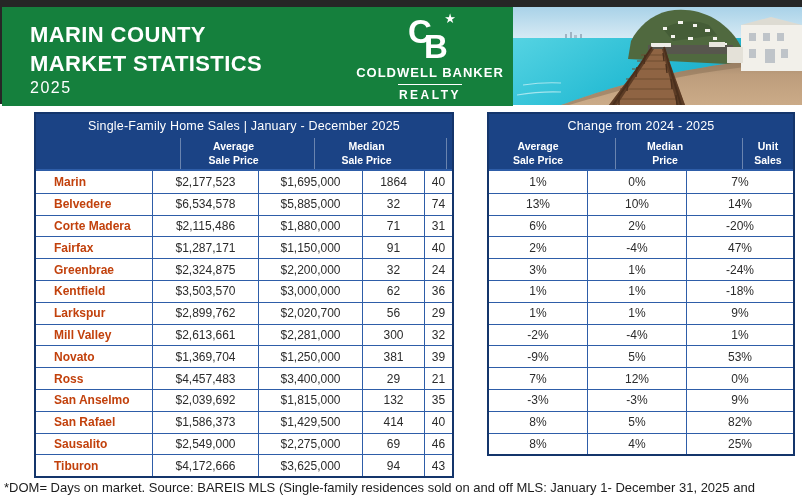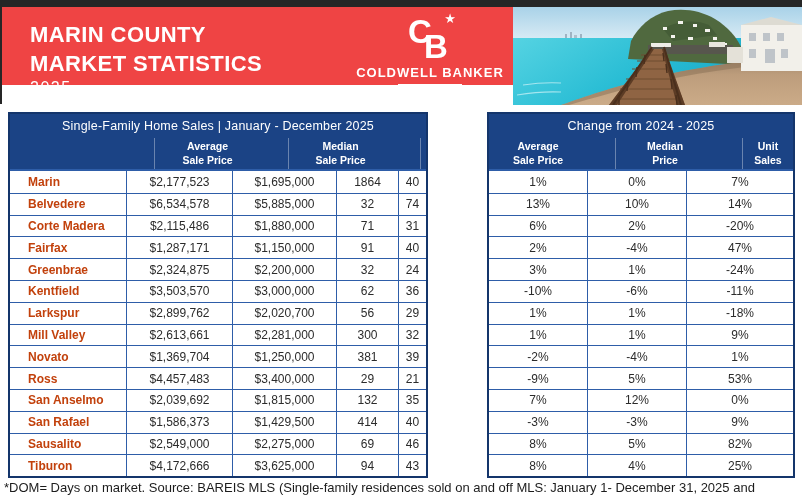--- a/index.html
+++ b/index.html
@@ -3,41 +3,41 @@
 <meta charset="utf-8">
 <style>
   * { margin:0; padding:0; box-sizing:border-box; }
   html,body { background:#fff; }
   body { font-family:"Liberation Sans", sans-serif; }
   .page { position:relative; width:802px; height:503px; background:#fff; overflow:hidden; }
 
   .topbar { position:absolute; left:0; top:0; width:802px; height:7px; background:#262626; }
   .leftstrip { position:absolute; left:0; top:7px; width:2px; height:97px; background:#262626; }
 
-  .masthead { position:absolute; left:2px; top:7px; width:511px; height:78px; background:#ef4444; color:#fff; }
+  .masthead { position:absolute; left:2px; top:7px; width:511px; height:99px; background:#15803d; color:#fff; }
   .title-block { position:absolute; left:28px; top:14px; }
   .title-line { font-size:22px; font-weight:700; letter-spacing:.4px; line-height:1.3; }
   .title-year { font-size:16px; font-weight:400; letter-spacing:1.5px; margin-top:1px; }
 
   .brand { position:absolute; right:8px; top:8px; width:150px; text-align:center; color:#fff; }
   .cb-mono { position:relative; width:60px; height:50px; margin:0 auto; }
   .cb-c { position:absolute; left:8px; top:-2px; font-size:33px; font-weight:700; }
   .cb-b { position:absolute; left:24px; top:13px; font-size:33px; font-weight:700; }
   .cb-star { position:absolute; right:4px; top:-4px; font-size:13px; }
   .brand-name { font-size:13px; font-weight:700; letter-spacing:1px; margin-top:0; white-space:nowrap; }
   .brand-rule { width:64px; height:1px; background:#fff; margin:4px auto 3px auto; }
   .brand-division { font-size:12px; font-weight:700; letter-spacing:2.5px; }
 
   
   .photo { position:absolute; left:513px; top:7px; width:289px; height:98px; overflow:hidden; }
   .photo svg { display:block; }
 
   
   .dtable { position:absolute; top:112px; background:#fff; border:2px solid #14356b; }
-  .dtable.sales { left:8px; width:420px; }
+  .dtable.sales { left:34px; width:420px; }
   .dtable.change { left:487px; width:308px; }
 
   .thead { background:#1b4385; color:#fff; border-bottom:2px solid #2e5da8; }
   .thead-title { height:24px; display:flex; align-items:center; justify-content:center;
                  font-size:12.5px; letter-spacing:.2px; }
   .thead-cols { display:grid; height:31px;gap:28px; }
   .sales .thead-cols { grid-template-columns:116px 106px 104px 62px 1fr; }
   .change .thead-cols { grid-template-columns:98px 99px 1fr; }
   .hcell { display:flex; flex-direction:column; align-items:center; justify-content:center;
            font-size:10.5px; font-weight:600; line-height:1.25; }
@@ -323,25 +323,20 @@
           <div class="td">2%</div>
           <div class="td">-4%</div>
           <div class="td">47%</div>
         </div>
         <div class="trow">
           <div class="td">3%</div>
           <div class="td">1%</div>
           <div class="td">-24%</div>
         </div>
         <div class="trow">
-          <div class="td">-10%</div>
-          <div class="td">-6%</div>
-          <div class="td">-11%</div>
-        </div>
-        <div class="trow">
           <div class="td">1%</div>
           <div class="td">1%</div>
           <div class="td">-18%</div>
         </div>
         <div class="trow">
           <div class="td">1%</div>
           <div class="td">1%</div>
           <div class="td">9%</div>
         </div>
         <div class="trow">

